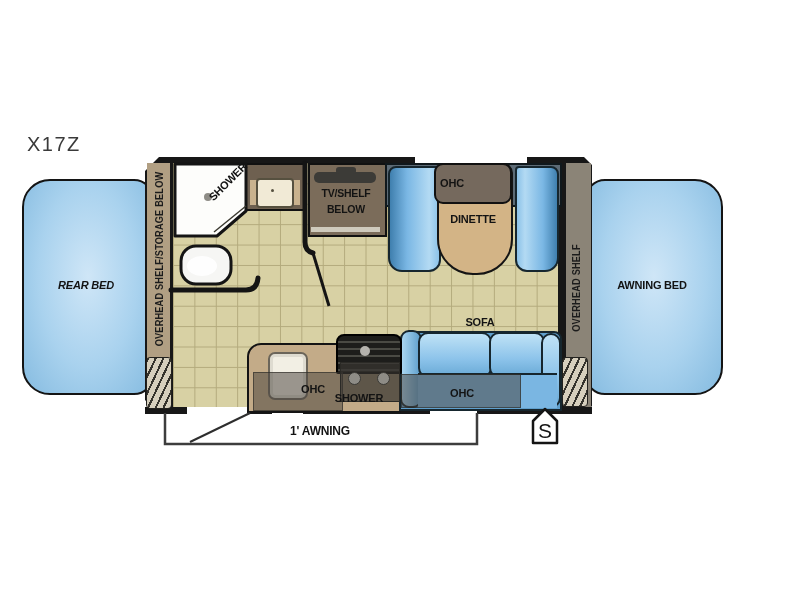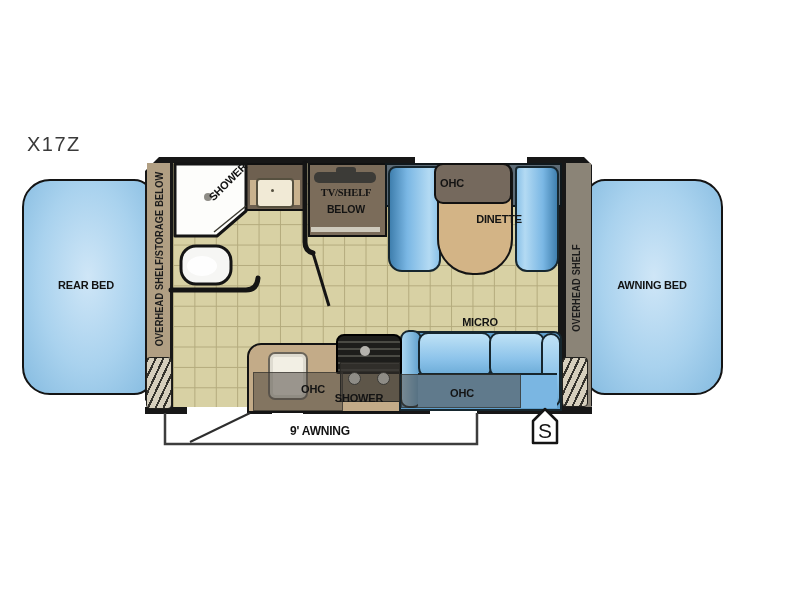--- a/index.html
+++ b/index.html
@@ -7,21 +7,21 @@
          font-family:"Liberation Sans",sans-serif;}
   .abs{position:absolute;}
   
   .plan-title{left:27px;top:133px;font-size:20px;letter-spacing:1.5px;color:#3a3a3a;}
   
   .bed{background:radial-gradient(ellipse at 50% 45%,#cfe6f7 0%,#a9d2ee 55%,#85bbe0 100%);
        border:2px solid #141414;z-index:1;}
   .bed-rear{left:22px;top:179px;width:128px;height:212px;border-radius:28px 20px 20px 28px;}
   .bed-front{left:585px;top:179px;width:134px;height:212px;border-radius:20px 28px 28px 20px;}
   .bed-label{font-weight:bold;font-size:11px;color:#131313;text-align:center;letter-spacing:-0.2px;}
-  .bed-label.rear{left:22px;top:280px;width:128px;z-index:10;}
+  .bed-label.rear{left:22px;top:280px;width:128px;z-index:10;font-style:italic;}
   .bed-label.front{left:585px;top:280px;width:134px;z-index:10;}
   
   .body-shell{left:145px;top:157px;width:447px;height:257px;background:#171717;z-index:2;
     clip-path:polygon(14px 0,calc(100% - 8px) 0,100% 8px,100% calc(100% - 8px),
                       calc(100% - 8px) 100%,14px 100%,0 calc(100% - 14px),0 14px);}
   .floor{left:173px;top:163px;width:385px;height:244px;background-color:#d8d1a4;z-index:3;
     background-image:linear-gradient(#b3aa7c 1.4px,transparent 1.4px),
                      linear-gradient(90deg,#b3aa7c 1.4px,transparent 1.4px);
     background-size:21.4px 20.4px;}
   .band-left{left:147px;top:163px;width:23px;height:244px;background:#b19f83;
@@ -95,24 +95,24 @@
   .sofa-seat{left:418px;top:373px;width:139px;height:33px;background:#7ab6e2;
     border-top:2px solid #16262e;z-index:6;}
   .sofa-ohc{left:401px;top:374px;width:118px;height:32px;}
   
   .linework{left:0;top:0;width:800px;height:600px;z-index:9;pointer-events:none;}
   
   .lbl{position:absolute;font-weight:bold;font-size:11px;line-height:1;color:#131313;
        text-align:center;letter-spacing:-0.2px;z-index:10;}
   .lbl-shower{left:211px;top:199px;width:0;height:0;overflow:visible;}
   .lbl-shower span{display:block;white-space:nowrap;transform:translate(-50%,-50%) rotate(-45deg);}
-  .lbl-tvshelf{left:309px;top:188px;width:74px;font-size:10.5px;font-family:Liberation Serif, serif;}
+  .lbl-tvshelf{left:309px;top:188px;width:74px;font-size:10.5px;}
   .lbl-fridge{left:309px;top:204px;width:74px;font-size:10.5px;}
   .lbl-dinette-ohc{left:436px;top:178px;width:32px;}
-  .lbl-dinette{left:437px;top:214px;width:72px;margin-left:26px;}
+  .lbl-dinette{left:437px;top:214px;width:72px;}
   .lbl-sofa{left:448px;top:317px;width:64px;}
   .lbl-sofa-ohc{left:438px;top:388px;width:48px;}
   .lbl-k-ohc{left:291px;top:384px;width:44px;}
   .lbl-micro{left:334px;top:393px;width:50px;}
   .lbl-awning{left:250px;top:425px;width:140px;font-size:12px;}
 </style>
 </head>
 <body>
 
 <div id="stage">
@@ -171,21 +171,21 @@
   <div class="lbl lbl-k-ohc">OHC</div>
   <div class="lbl lbl-micro">SHOWER</div>
 
   <div class="abs sofa-base"></div>
   <div class="abs sofa-arm-l"></div>
   <div class="abs cushion sofa-c1"></div>
   <div class="abs cushion sofa-c2"></div>
   <div class="abs cushion sofa-arm-r"></div>
   <div class="abs sofa-seat"></div>
   <div class="abs overlay sofa-ohc"></div>
-  <div class="lbl lbl-sofa">MICRO</div>
+  <div class="lbl lbl-sofa">SOFA</div>
   <div class="lbl lbl-sofa-ohc">OHC</div>
 
   <svg class="abs linework" viewBox="0 0 800 600">
 
     <polygon points="175,164 246,164 246,211 217,236 175,236" fill="#fdfdfb" stroke="#141414" stroke-width="3" stroke-linejoin="round"></polygon>
     <polyline points="246,206 214,232" fill="none" stroke="#3a382f" stroke-width="1.4"></polyline>
     <circle cx="208" cy="197" r="4" fill="#8e8c86"></circle>
 
     <rect x="181" y="246" width="50" height="38" rx="15" fill="#f6f6f4" stroke="#141414" stroke-width="3"></rect>
     <ellipse cx="202" cy="266" rx="15" ry="10" fill="#fefefe"></ellipse>
@@ -199,15 +199,15 @@
     <polyline points="165,413 165,444 477,444 477,413" fill="none" stroke="#3d3d3d" stroke-width="2.5"></polyline>
 
     <polygon points="545,409 557,421 557,443 533,443 533,421" fill="#ffffff" stroke="#141414" stroke-width="2.5" stroke-linejoin="round"></polygon>
     <text x="545" y="438" text-anchor="middle" font-family="Liberation Sans,sans-serif" font-size="21" fill="#141414">S</text>
   </svg>
 
   <div class="lbl lbl-shower">
     <span>SHOWER</span>
   </div>
 
-  <div class="lbl lbl-awning">9' AWNING</div>
+  <div class="lbl lbl-awning">1' AWNING</div>
 
 </div>
 
 </body></html>

